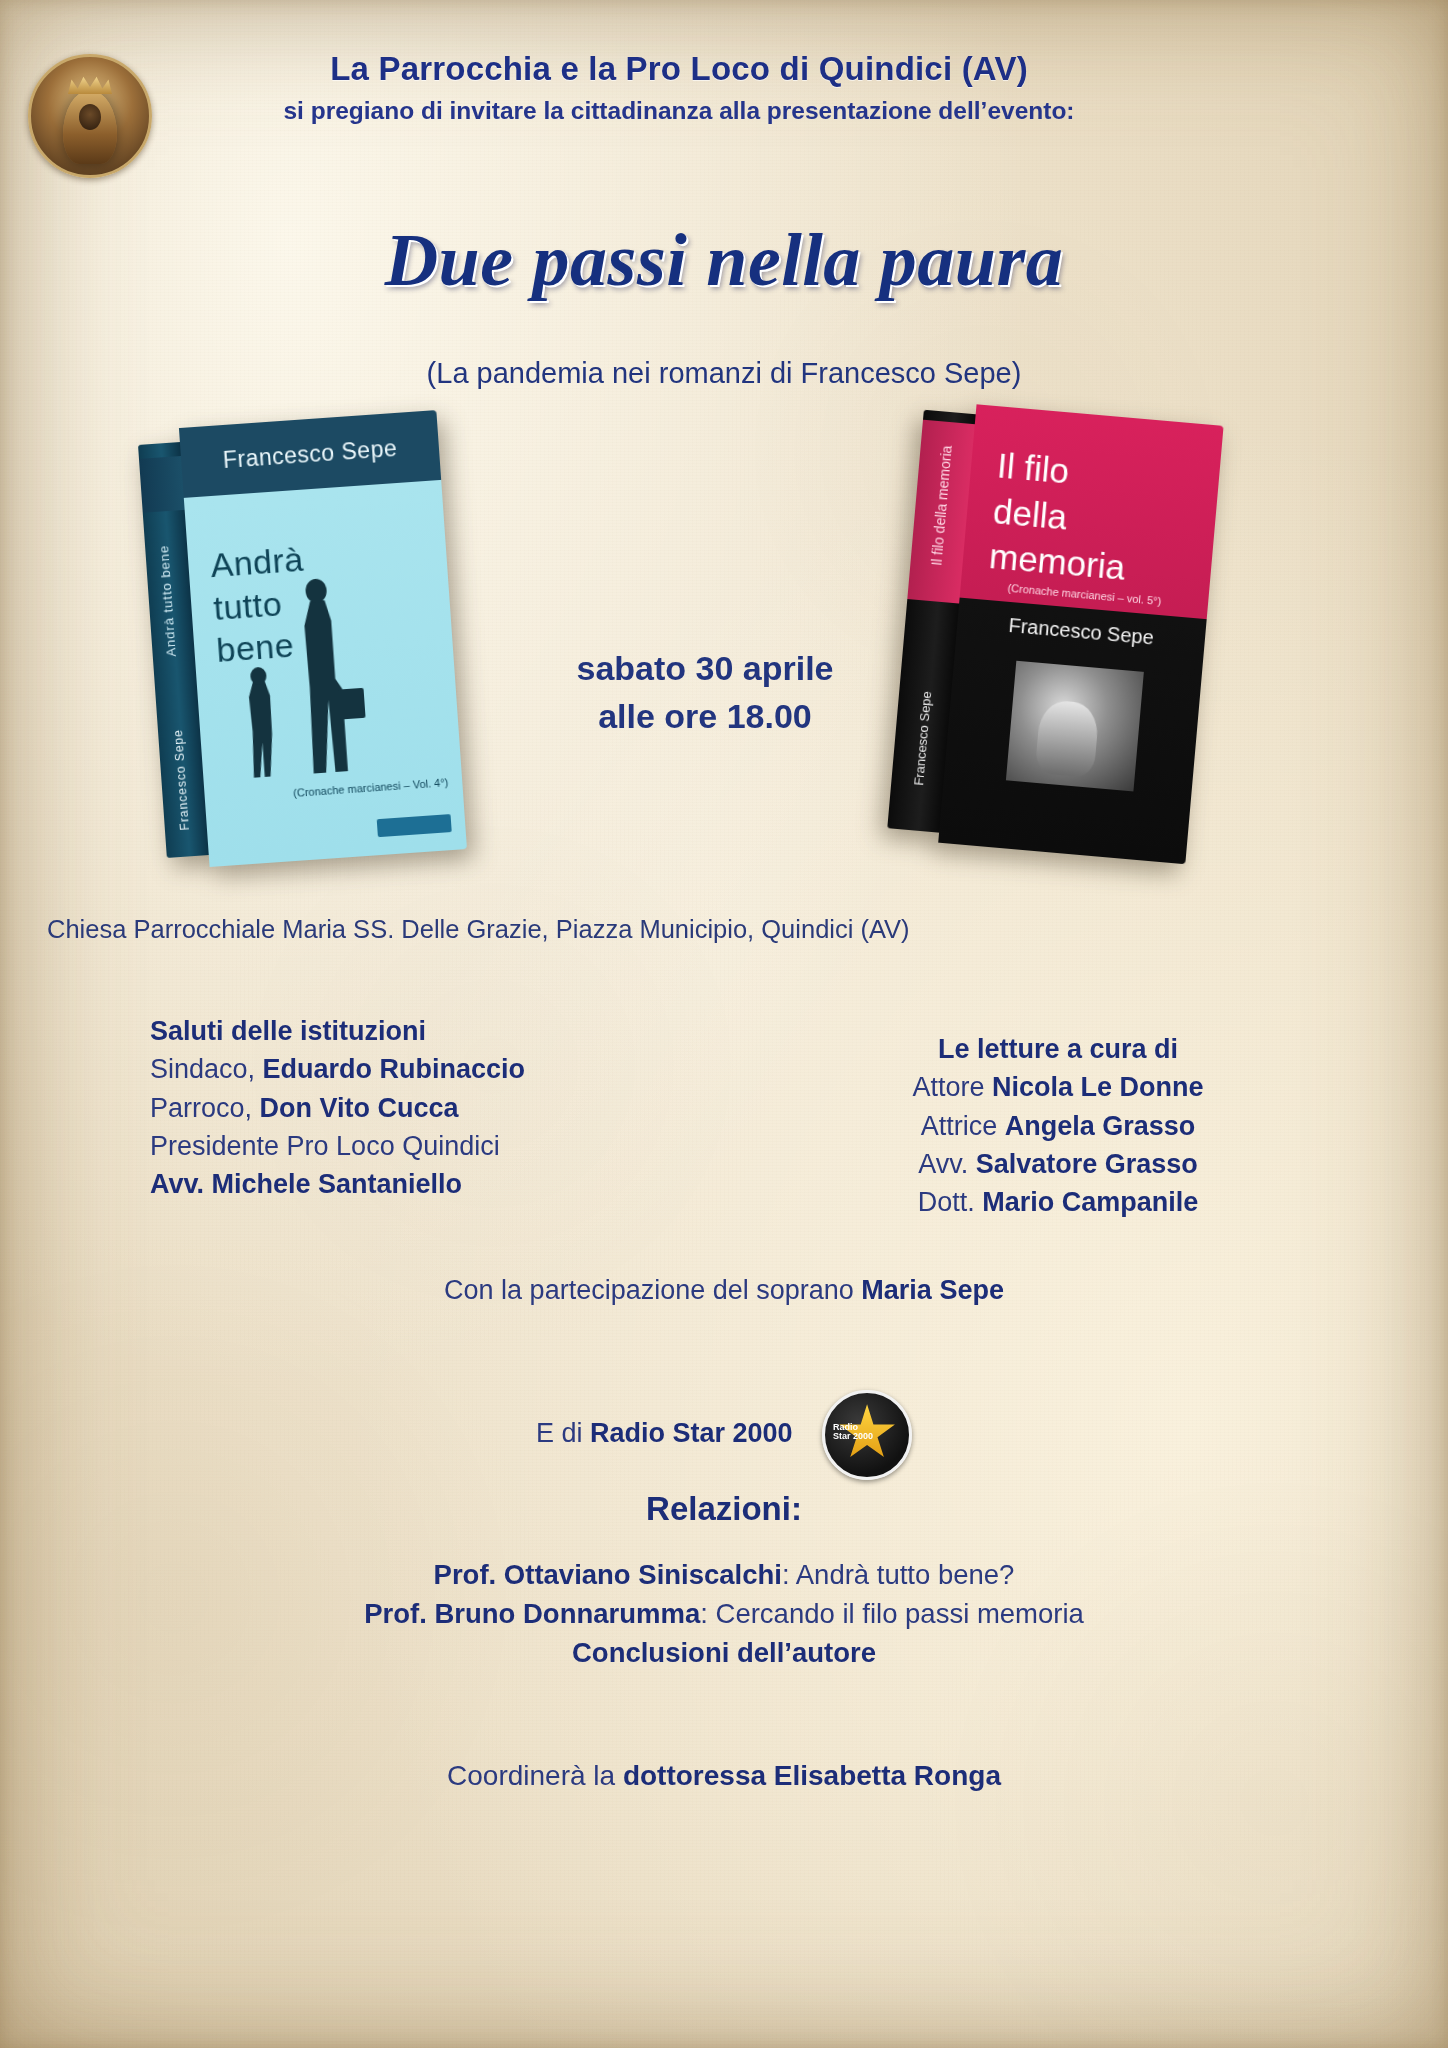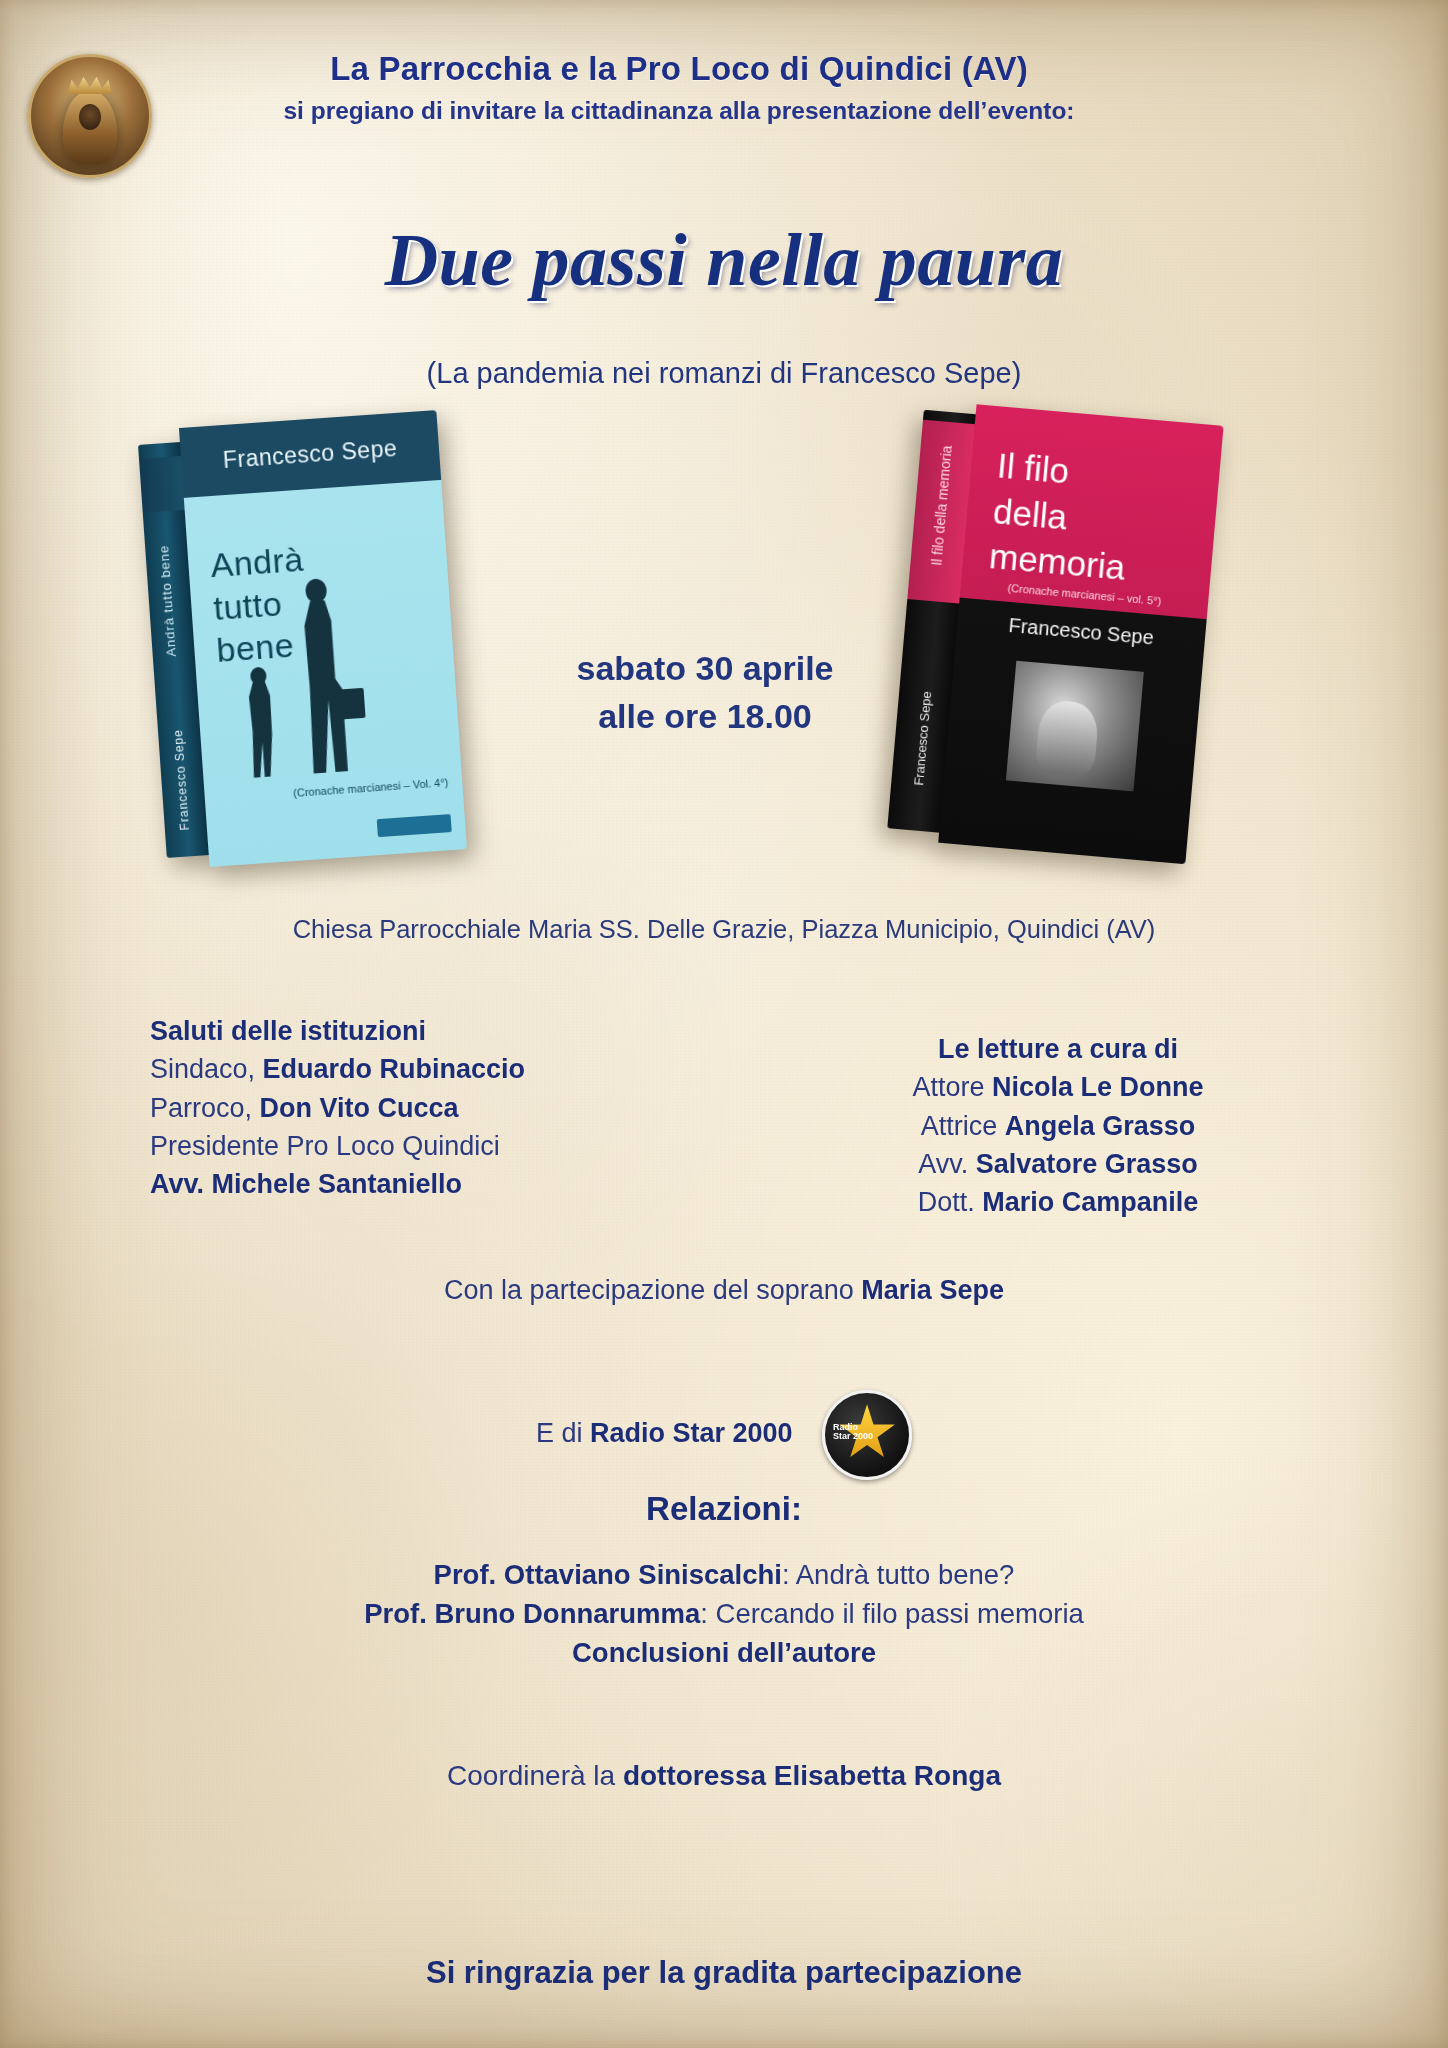--- a/index.html
+++ b/index.html
@@ -374,23 +374,23 @@
     font-size: 34px;
     font-weight: bold;
     color: #22357f;
     line-height: 1.4;
   }
 
   
   .venue {
     position: absolute;
     top: 915px; left: 0; right: 0;
-    text-align: center;
     font-size: 25.5px;
     color: #2a3a7a;
+    padding-left: 47px;
   }
 
   
   .col-left {
     position: absolute;
     left: 150px; top: 1012px;
     width: 540px;
     font-size: 27px;
     color: #2b3a80;
     line-height: 1.42;
@@ -665,15 +665,14 @@
     </div>
     <div>
       <span class="bold">Conclusioni dell’autore</span>
     </div>
   </div>
 
   <div class="coord">
     <span>Coordinerà la </span><span class="bold">dottoressa Elisabetta Ronga</span>
   </div>
 
-  <div class="thanks">Si ringrazia per la gradita partecipazione</div>
 
 </div>
 
 </body></html>

